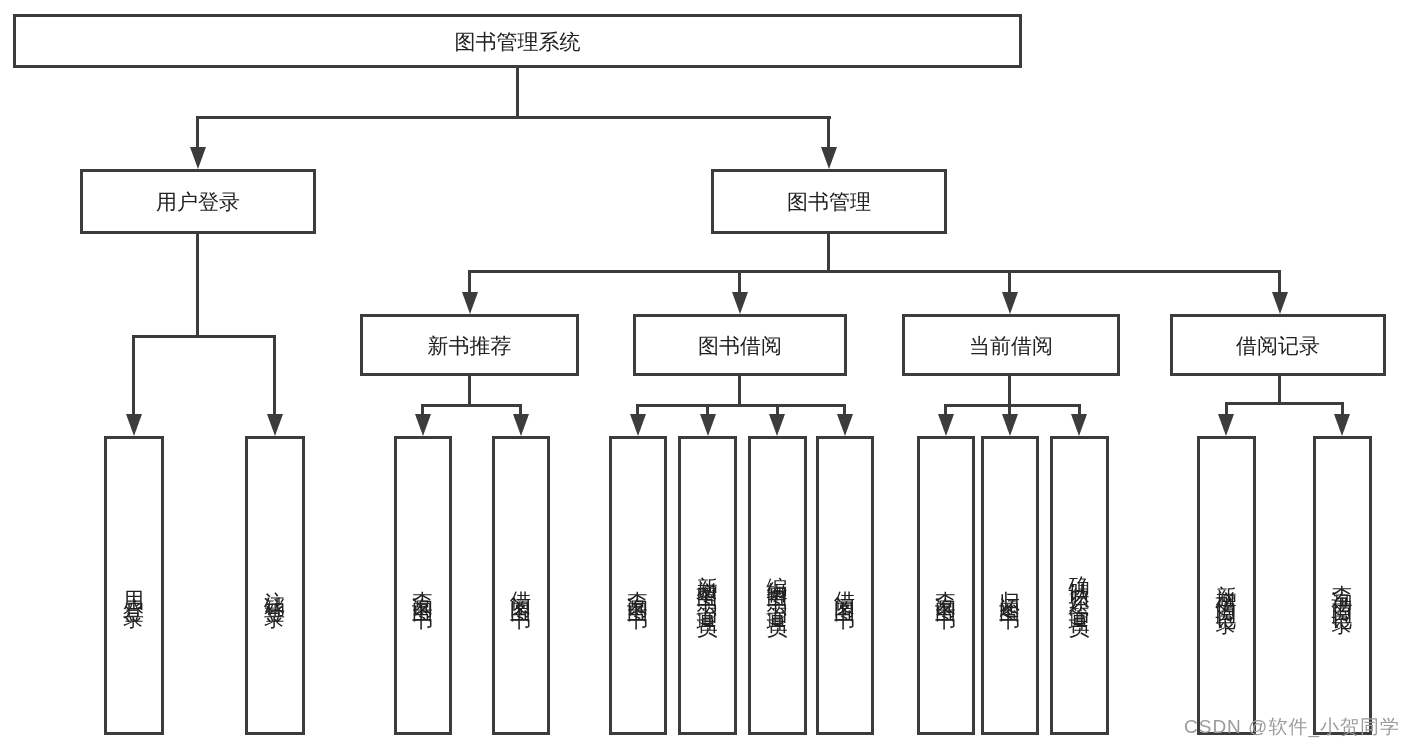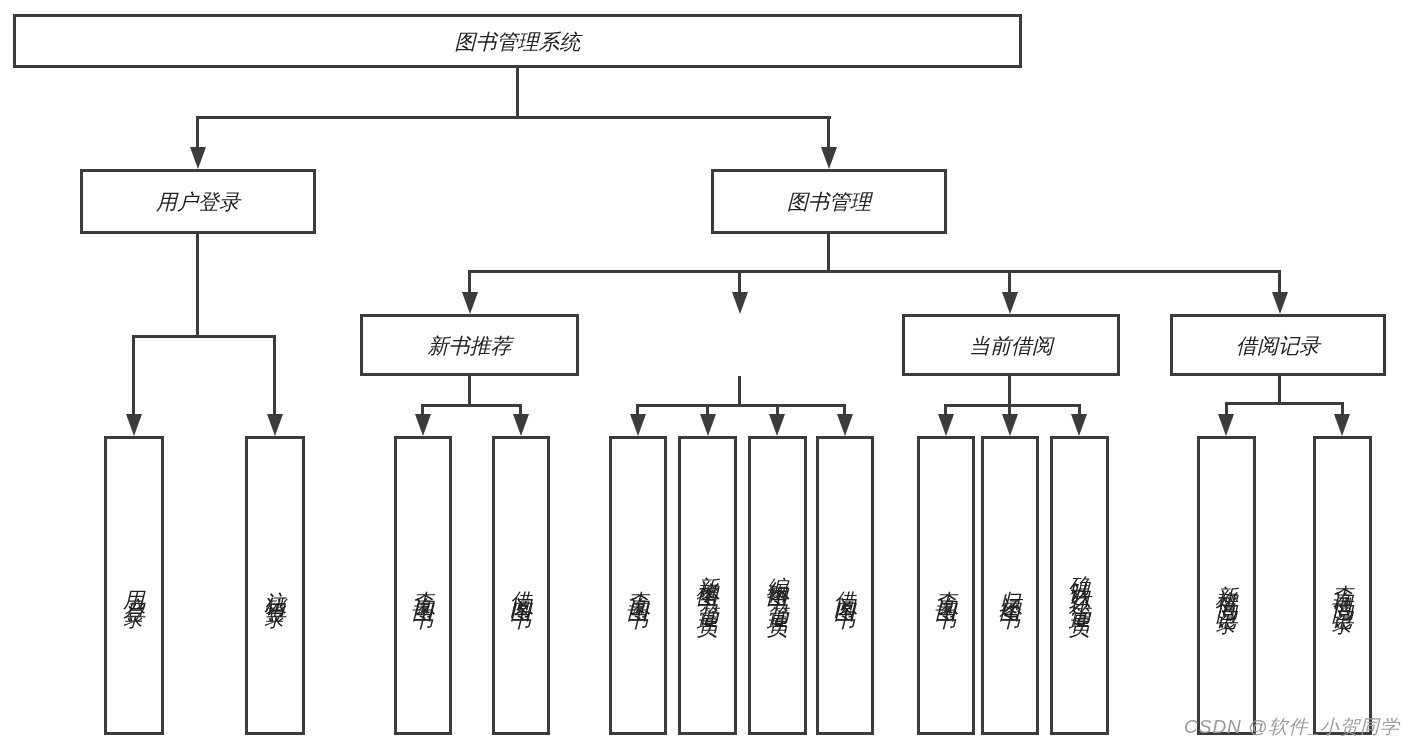--- a/index.html
+++ b/index.html
@@ -3,21 +3,21 @@
 <meta charset="utf-8">
 <style>
   :root{
     --line:#3c3c3c;
     --text:#212121;
     --wm:#9b9b9b;
     --bg:#ffffff;
   }
   html,body{margin:0;padding:0;background:var(--bg);}
   body{width:1405px;height:747px;font-family:"Liberation Sans","DejaVu Sans",sans-serif;}
-  .canvas{position:relative;width:1405px;height:747px;background:var(--bg);overflow:hidden;font-style:italic;}
+  .canvas{position:relative;width:1405px;height:747px;background:var(--bg);overflow:hidden;}
   .box{
     position:absolute;box-sizing:border-box;
     border:3px solid var(--line);background:#fff;
     display:flex;align-items:center;justify-content:center;
     color:var(--text);
   }
   .box .lbl{font-size:21px;line-height:1;white-space:nowrap;}
   .leaf .lbl{
     writing-mode:vertical-rl;
     font-size:21px;letter-spacing:6px;line-height:1;
@@ -108,20 +108,23 @@
   <div class="box" style="left:80px;top:169px;width:236px;height:65px">
     <span class="lbl">用户登录</span>
   </div>
   <div class="box" style="left:360px;top:314px;width:219px;height:62px">
     <span class="lbl">新书推荐</span>
   </div>
 
   <div class="box" style="left:711px;top:169px;width:236px;height:65px">
     <span class="lbl">图书管理</span>
   </div>
+  <div class="box" style="left:633px;top:314px;width:214px;height:62px">
+    <span class="lbl">图书借阅</span>
+  </div>
   <div class="box" style="left:1170px;top:314px;width:216px;height:62px">
     <span class="lbl">借阅记录</span>
   </div>
   <div class="box" style="left:902px;top:314px;width:218px;height:62px">
     <span class="lbl">当前借阅</span>
   </div>
 
   <div class="box leaf" style="left:104px;top:436px;width:60px;height:299px">
     <span class="lbl">用户登录</span>
   </div>

